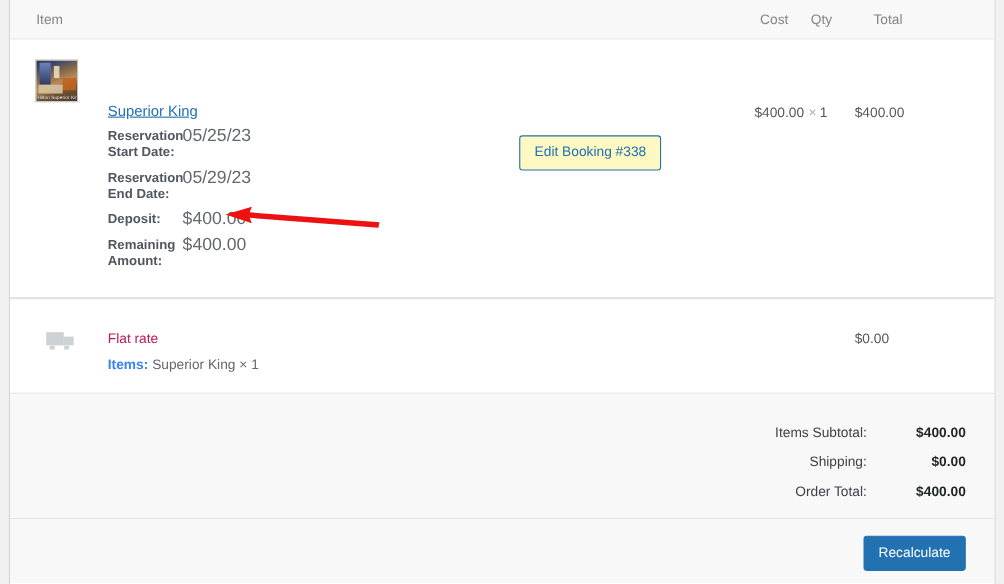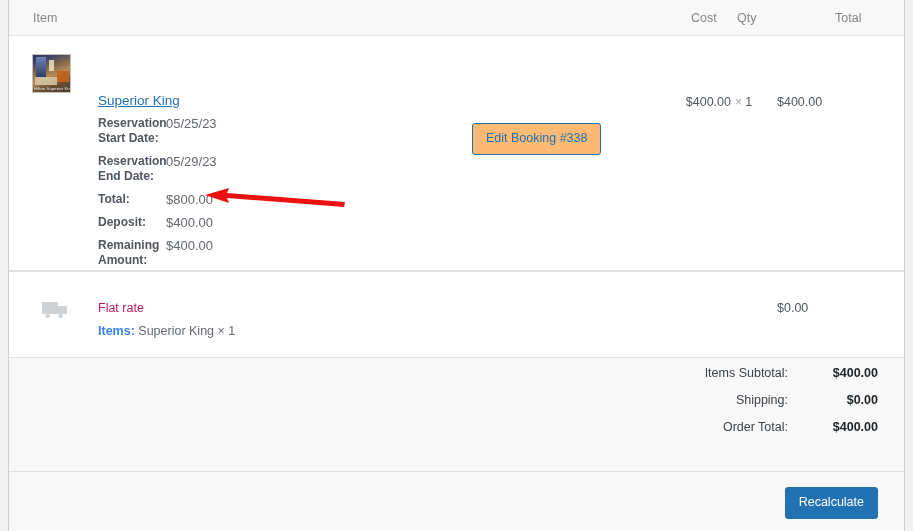--- a/index.html
+++ b/index.html
@@ -63,21 +63,21 @@
     position: absolute;
     top: 11px;
     font-size: 12.5px;
     color: #82878c;
     font-weight: normal;
     white-space: nowrap;
   }
   .th-item { left: 24px; }
   .th-cost { left: 682px; }
   .th-qty  { left: 728px; }
-  .th-total{ left: 826px; }
+  .th-total{ left: 785px; }
 
   
   .item-row {
     position: absolute;
     left: 0; top: 36px;
     right: 0;
     height: 235px;
     background: #ffffff;
     border-bottom: 1px solid #e1e1e1;
     box-sizing: border-box;
@@ -161,42 +161,42 @@
   }
   .meta-key {
     width: 68px;
     flex: 0 0 68px;
     font-weight: bold;
     font-size: 12px;
     color: #50575e;
     line-height: 15px;
   }
   .meta-val {
-    font-size: 13px;
+    font-size: 16px;
     color: #646970;
     line-height: 15px;
     white-space: nowrap;
   }
 
   
   .btn {
     display: inline-block;
     border: 1px solid #2271b1;
     background: #f6fbfe;
     color: #2271b1;
     border-radius: 3px;
     font-size: 11.5px;
     font-family: "Liberation Sans", sans-serif;
     line-height: 1;
     padding: 7px 10px 8px 10px;
     cursor: pointer;
     white-space: nowrap;
     box-sizing: border-box;
   }
-  .btn-white { background: #fdba74; }
+  .btn-white { background: #fef9c3; }
 
   .pay-buttons {
     position: absolute;
     left: 89px;
     top: 240px;
   }
   .pay-buttons .btn { margin-right: 6px; }
 
   .edit-booking-wrap {
     position: absolute;
@@ -307,21 +307,21 @@
     left: 0; top: 358px;
     right: 0;
     height: 114px;
     background: #f8f8f8;
     border-bottom: 1px solid #e1e1e1;
     box-sizing: border-box;
   }
   .totals-table {
     position: absolute;
     right: 26px;
-    top: 8px;
+    top: 28px;
     width: 300px;
   }
   .tot-row {
     display: flex;
     justify-content: flex-end;
     align-items: baseline;
     margin-bottom: 13px;
   }
   .tot-label {
     font-size: 12.5px;
@@ -407,24 +407,20 @@
       <a class="prod-link" href="#">Superior King</a>
 
       <div class="meta">
         <div class="meta-row">
           <div class="meta-key">Reservation Start Date:</div>
           <div class="meta-val">05/25/23</div>
         </div>
         <div class="meta-row">
           <div class="meta-key">Reservation End Date:</div>
           <div class="meta-val">05/29/23</div>
-        </div>
-        <div class="meta-row">
-          <div class="meta-key">Total:</div>
-          <div class="meta-val">$800.00</div>
         </div>
         <div class="meta-row">
           <div class="meta-key">Deposit:</div>
           <div class="meta-val">$400.00</div>
         </div>
         <div class="meta-row">
           <div class="meta-key">Remaining Amount:</div>
           <div class="meta-val">$400.00</div>
         </div>
       </div>

